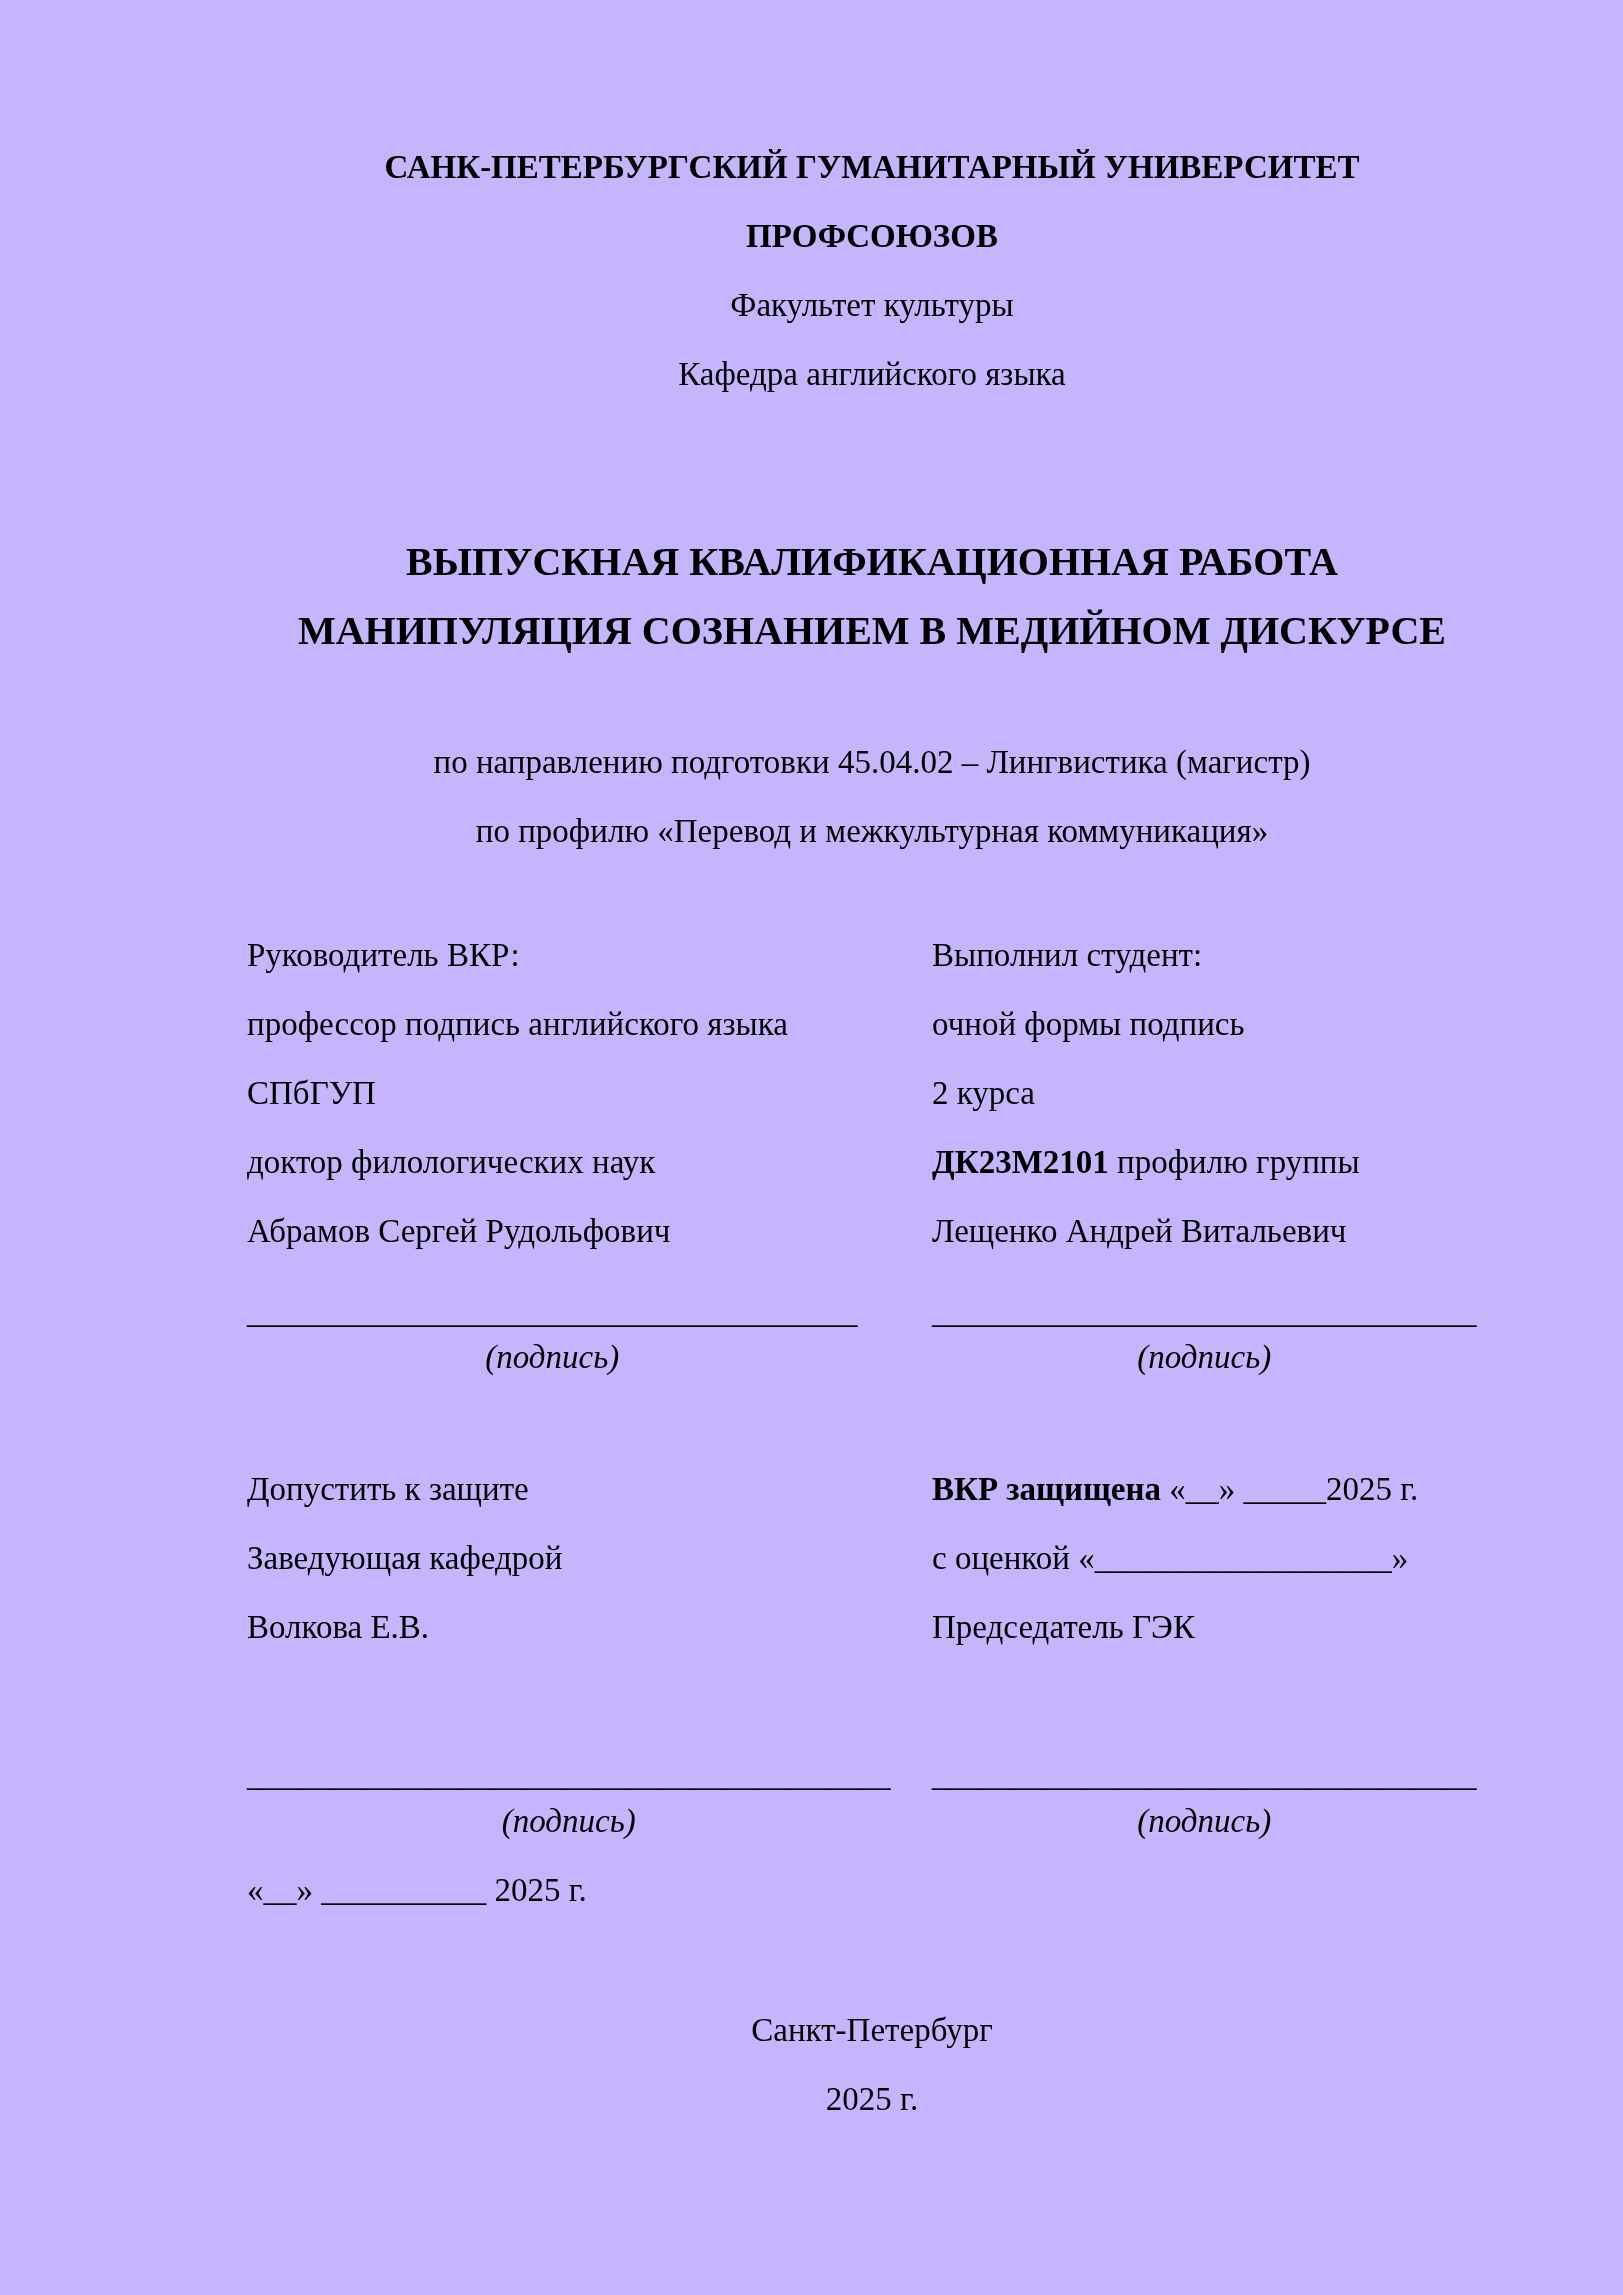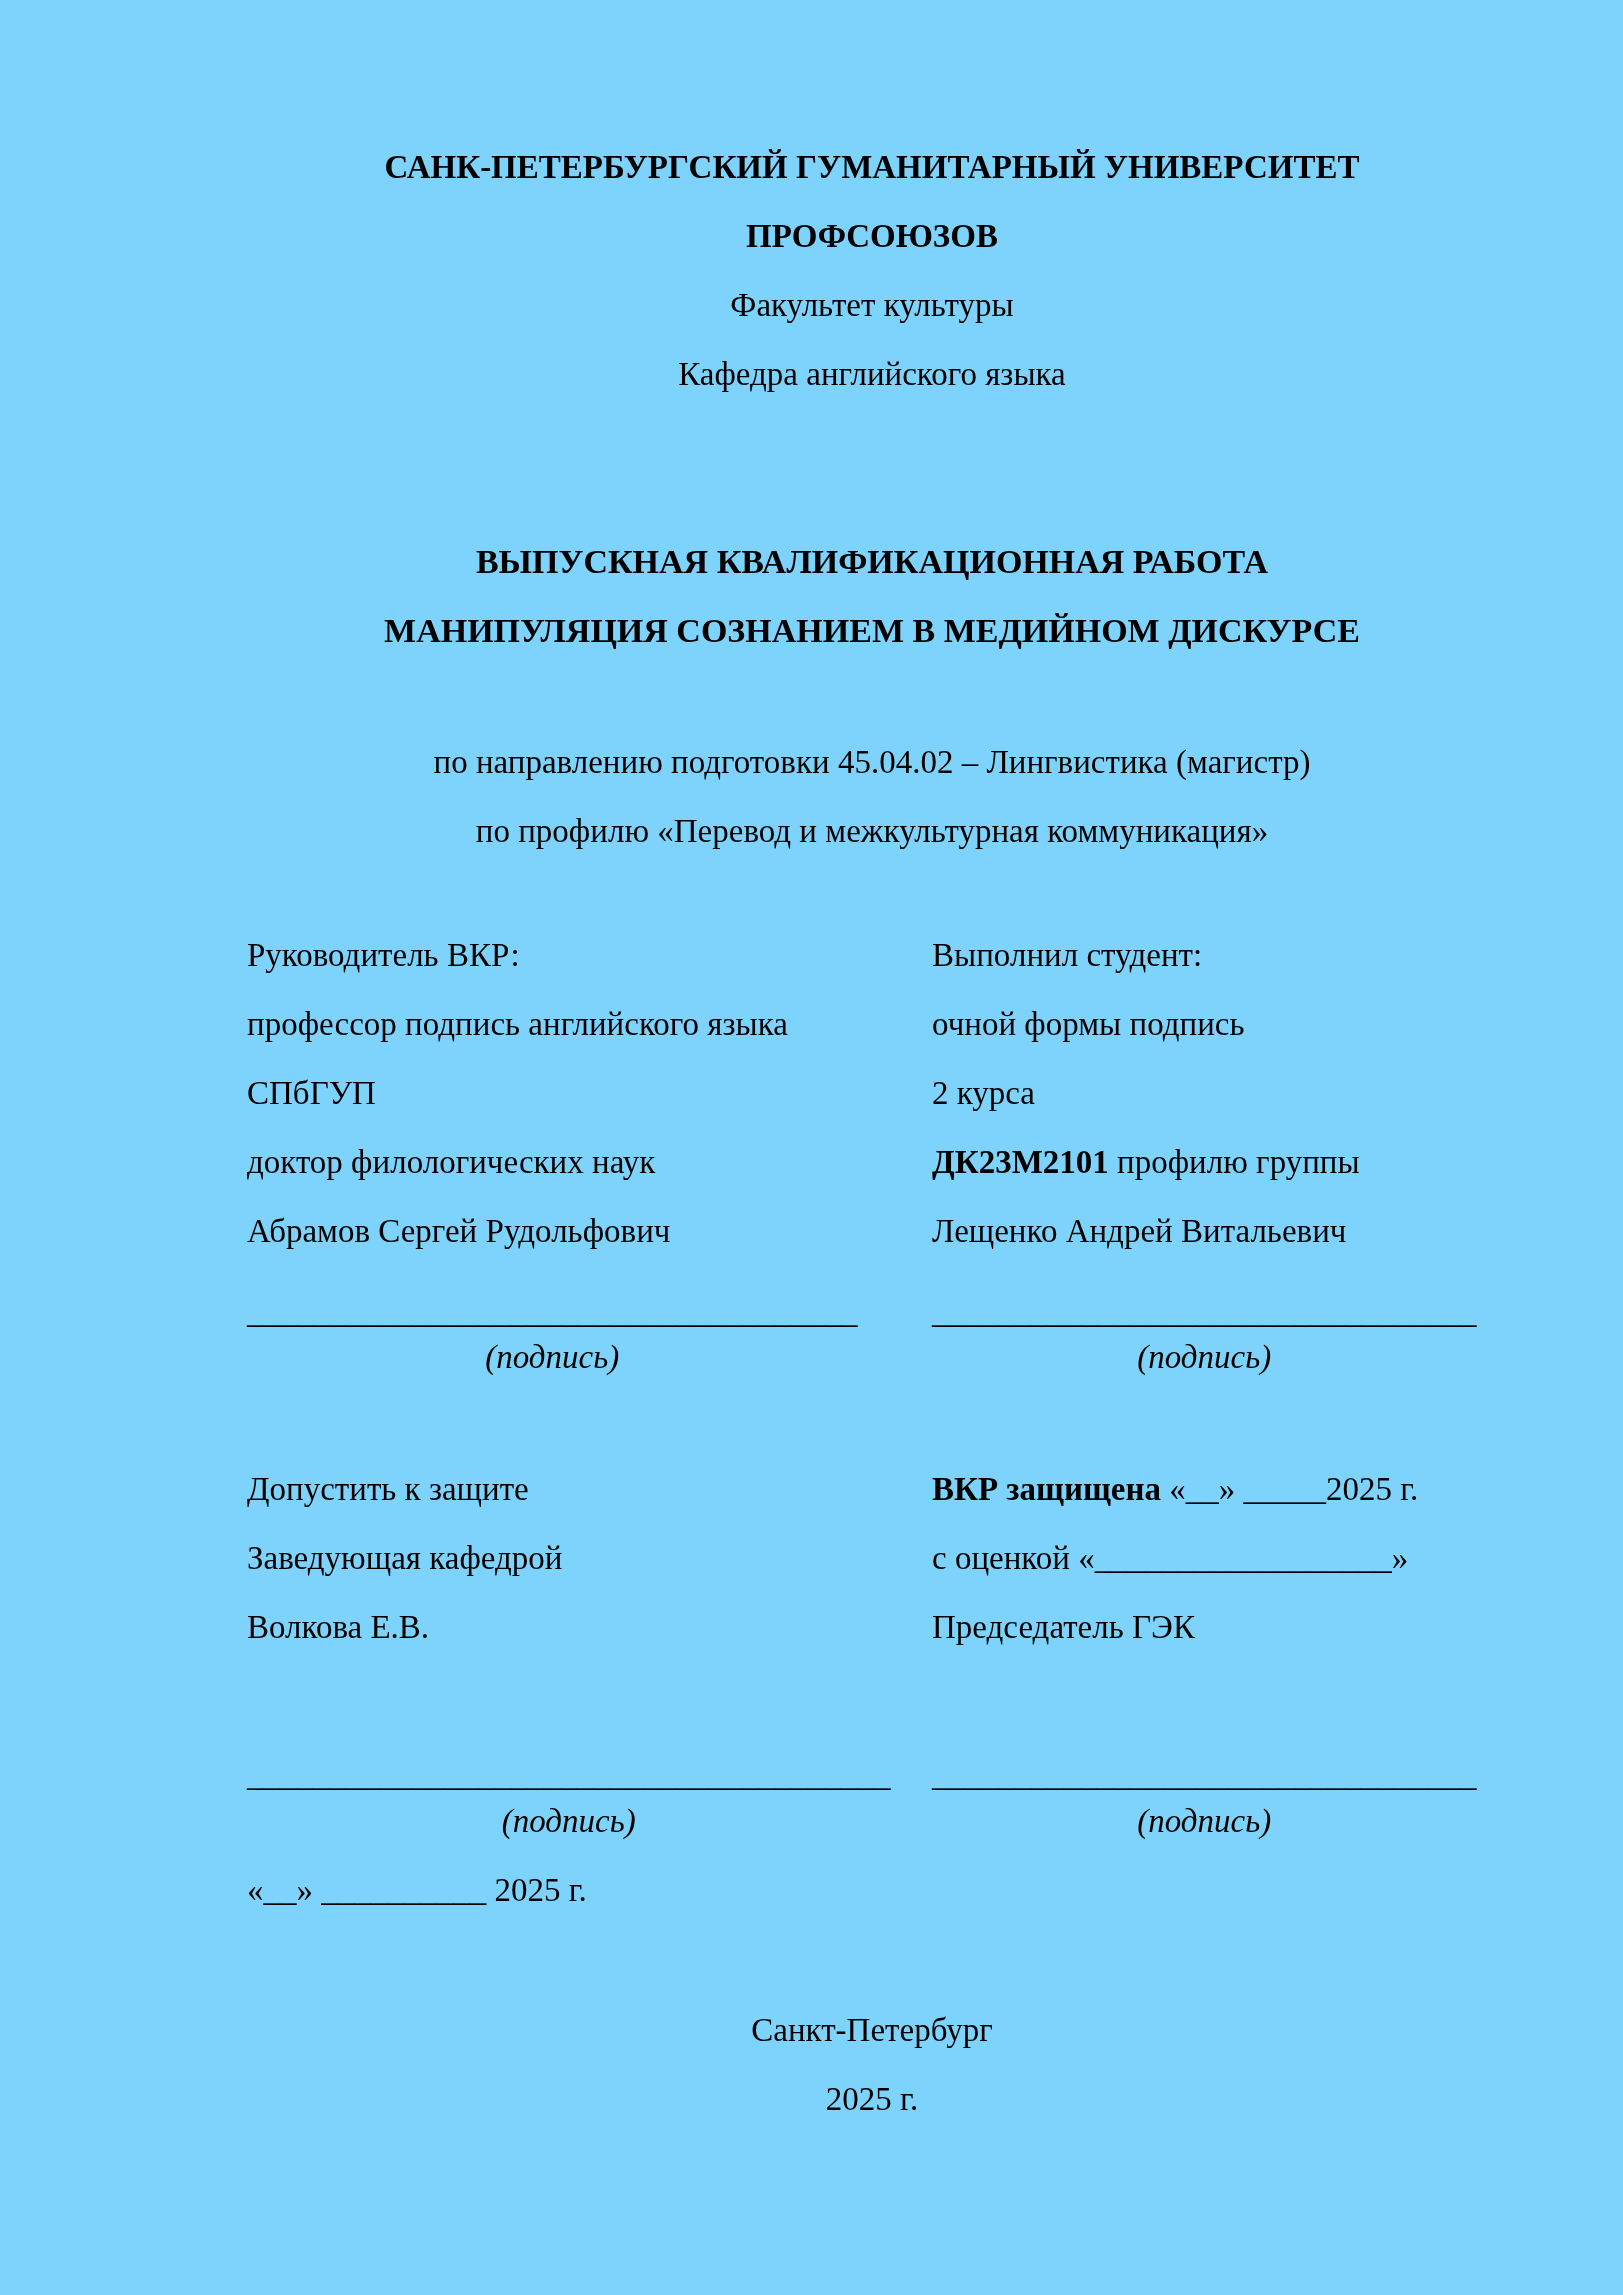--- a/index.html
+++ b/index.html
@@ -1,33 +1,33 @@
 <!DOCTYPE html>
 <html style="font-size:12.6px"><head>
 <meta charset="utf-8">
 <style>
   * { margin: 0; padding: 0; box-sizing: border-box; }
   html, body { background: #ffffff; }
   .page {
     position: relative;
     width: 1623px;
     height: 2295px;
-    background: #7dd3fc;
+    background: #c4b5fd;
     color: #000000;
     font-family: "Liberation Serif", "DejaVu Serif", serif;
     font-size: 33px;
     line-height: 69px;
     padding: 133px 126px 0 247px;
     overflow: hidden;
   }
   .center { text-align: center; }
   .bold { font-weight: bold; }
   .italic { font-style: italic; }
   .nowrap { white-space: nowrap; }
-  .title-block { margin-top: 118px; font-size: 34px; }
+  .title-block { margin-top: 118px; font-size: 40px; }
   .program-block { margin-top: 63px; }
   .people-block { margin-top: 55px; }
   .cols { display: flex; align-items: center; }
   .col-left { flex: 0 0 685px; width: 685px; }
   .col-right { flex: 1; min-width: 0; }
   .sig-row-1 { margin-top: 11.8px; }
   .sig-row-2 { margin-top: 79px; }
   .sig { display: inline-block; text-align: center; }
   .sig .caption { margin-top: -23.6px; }
   .admission-block { margin-top: 63px; }

